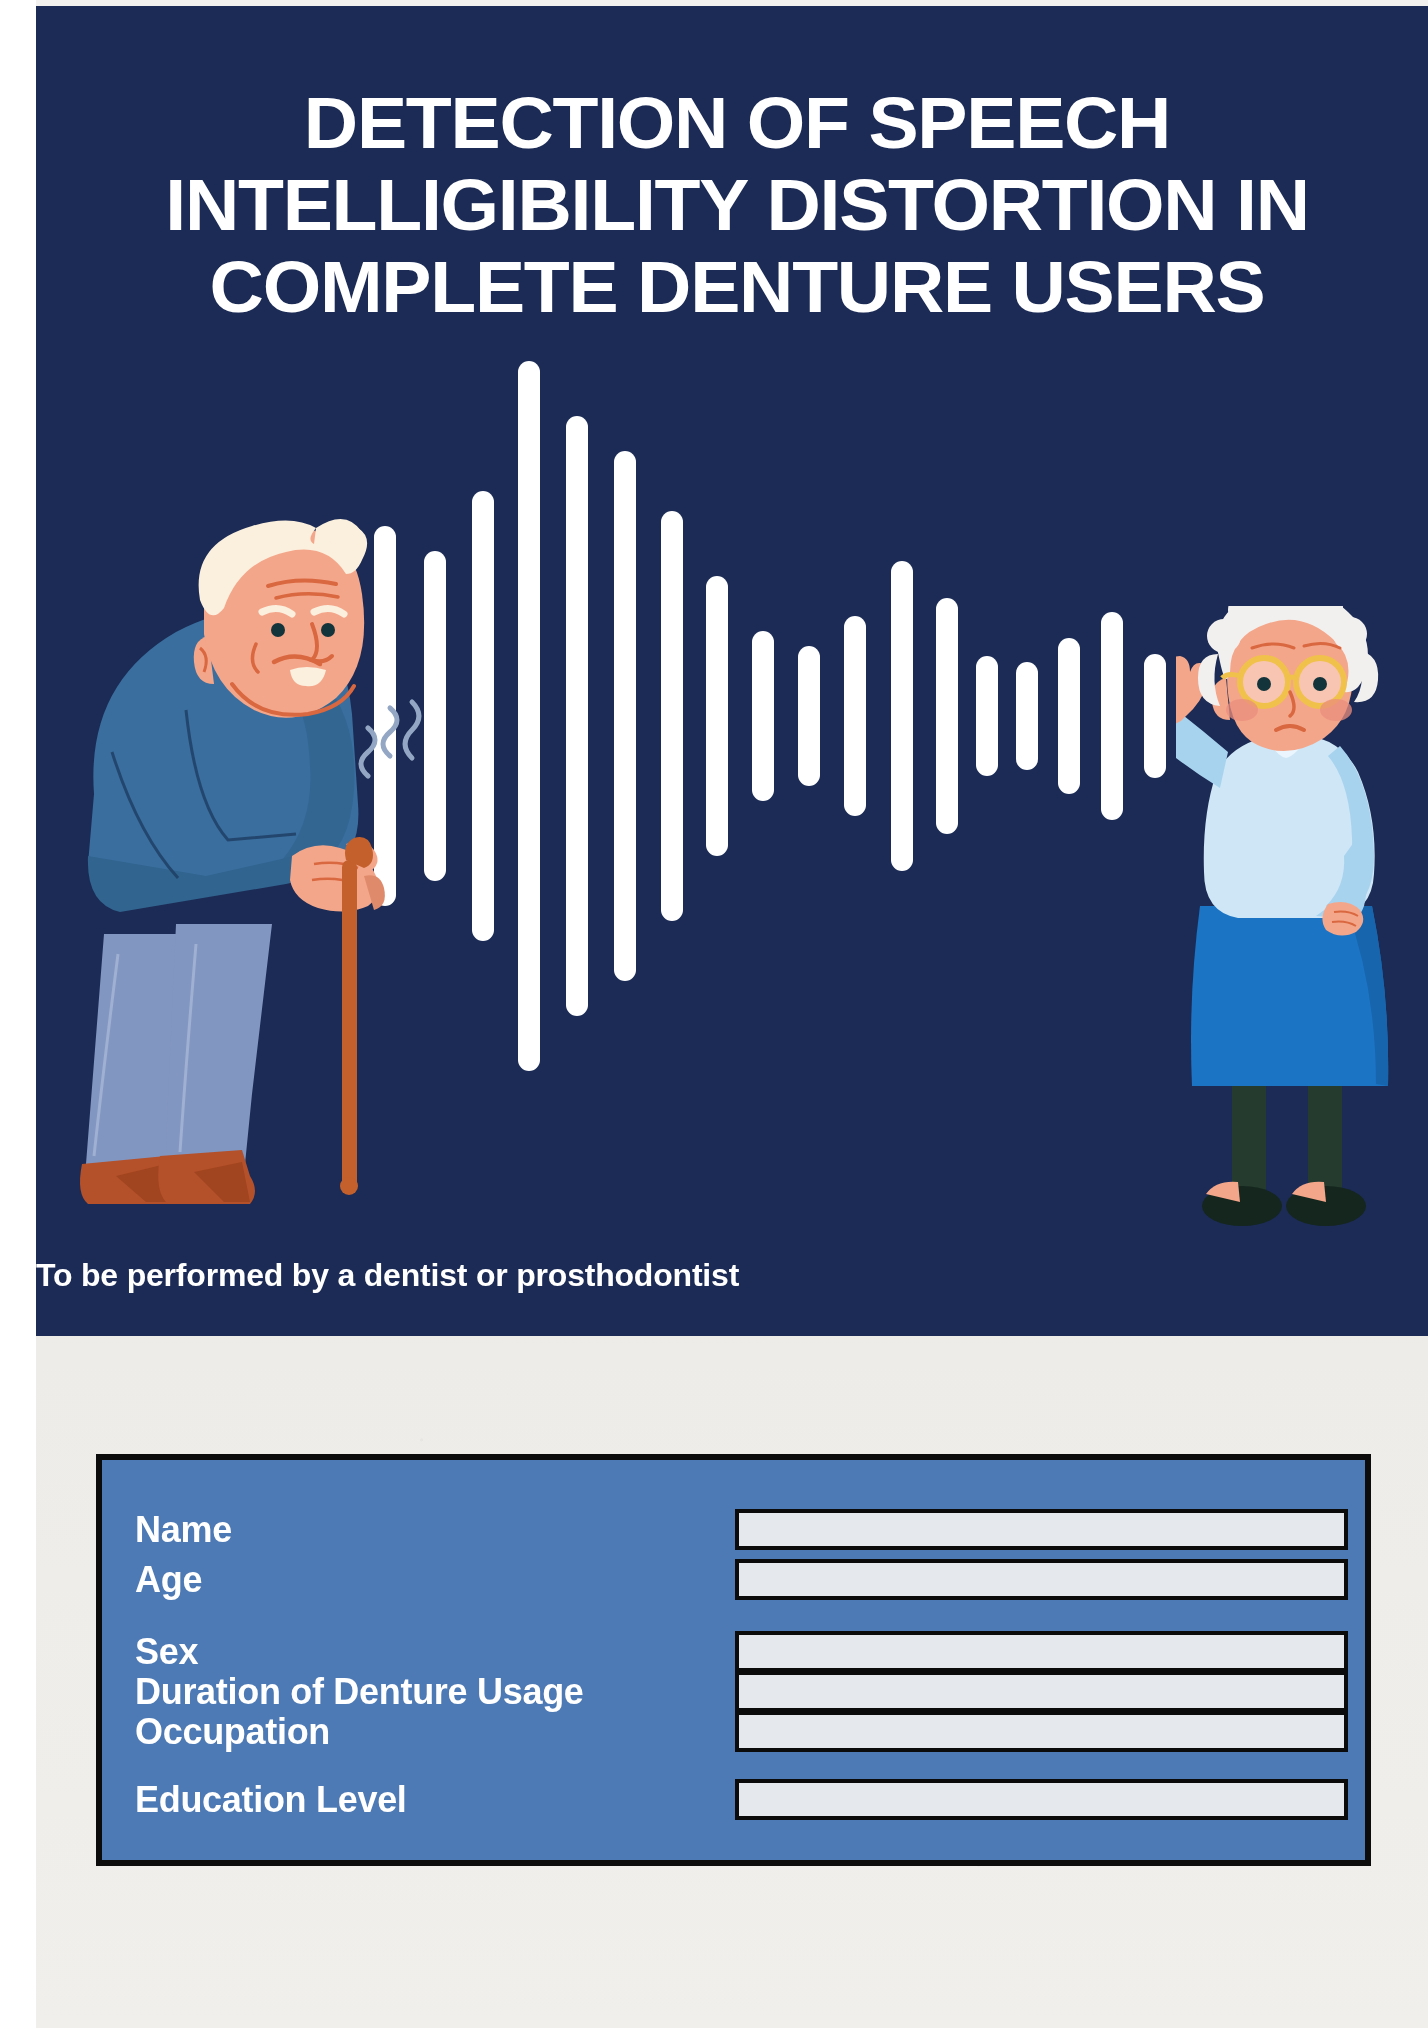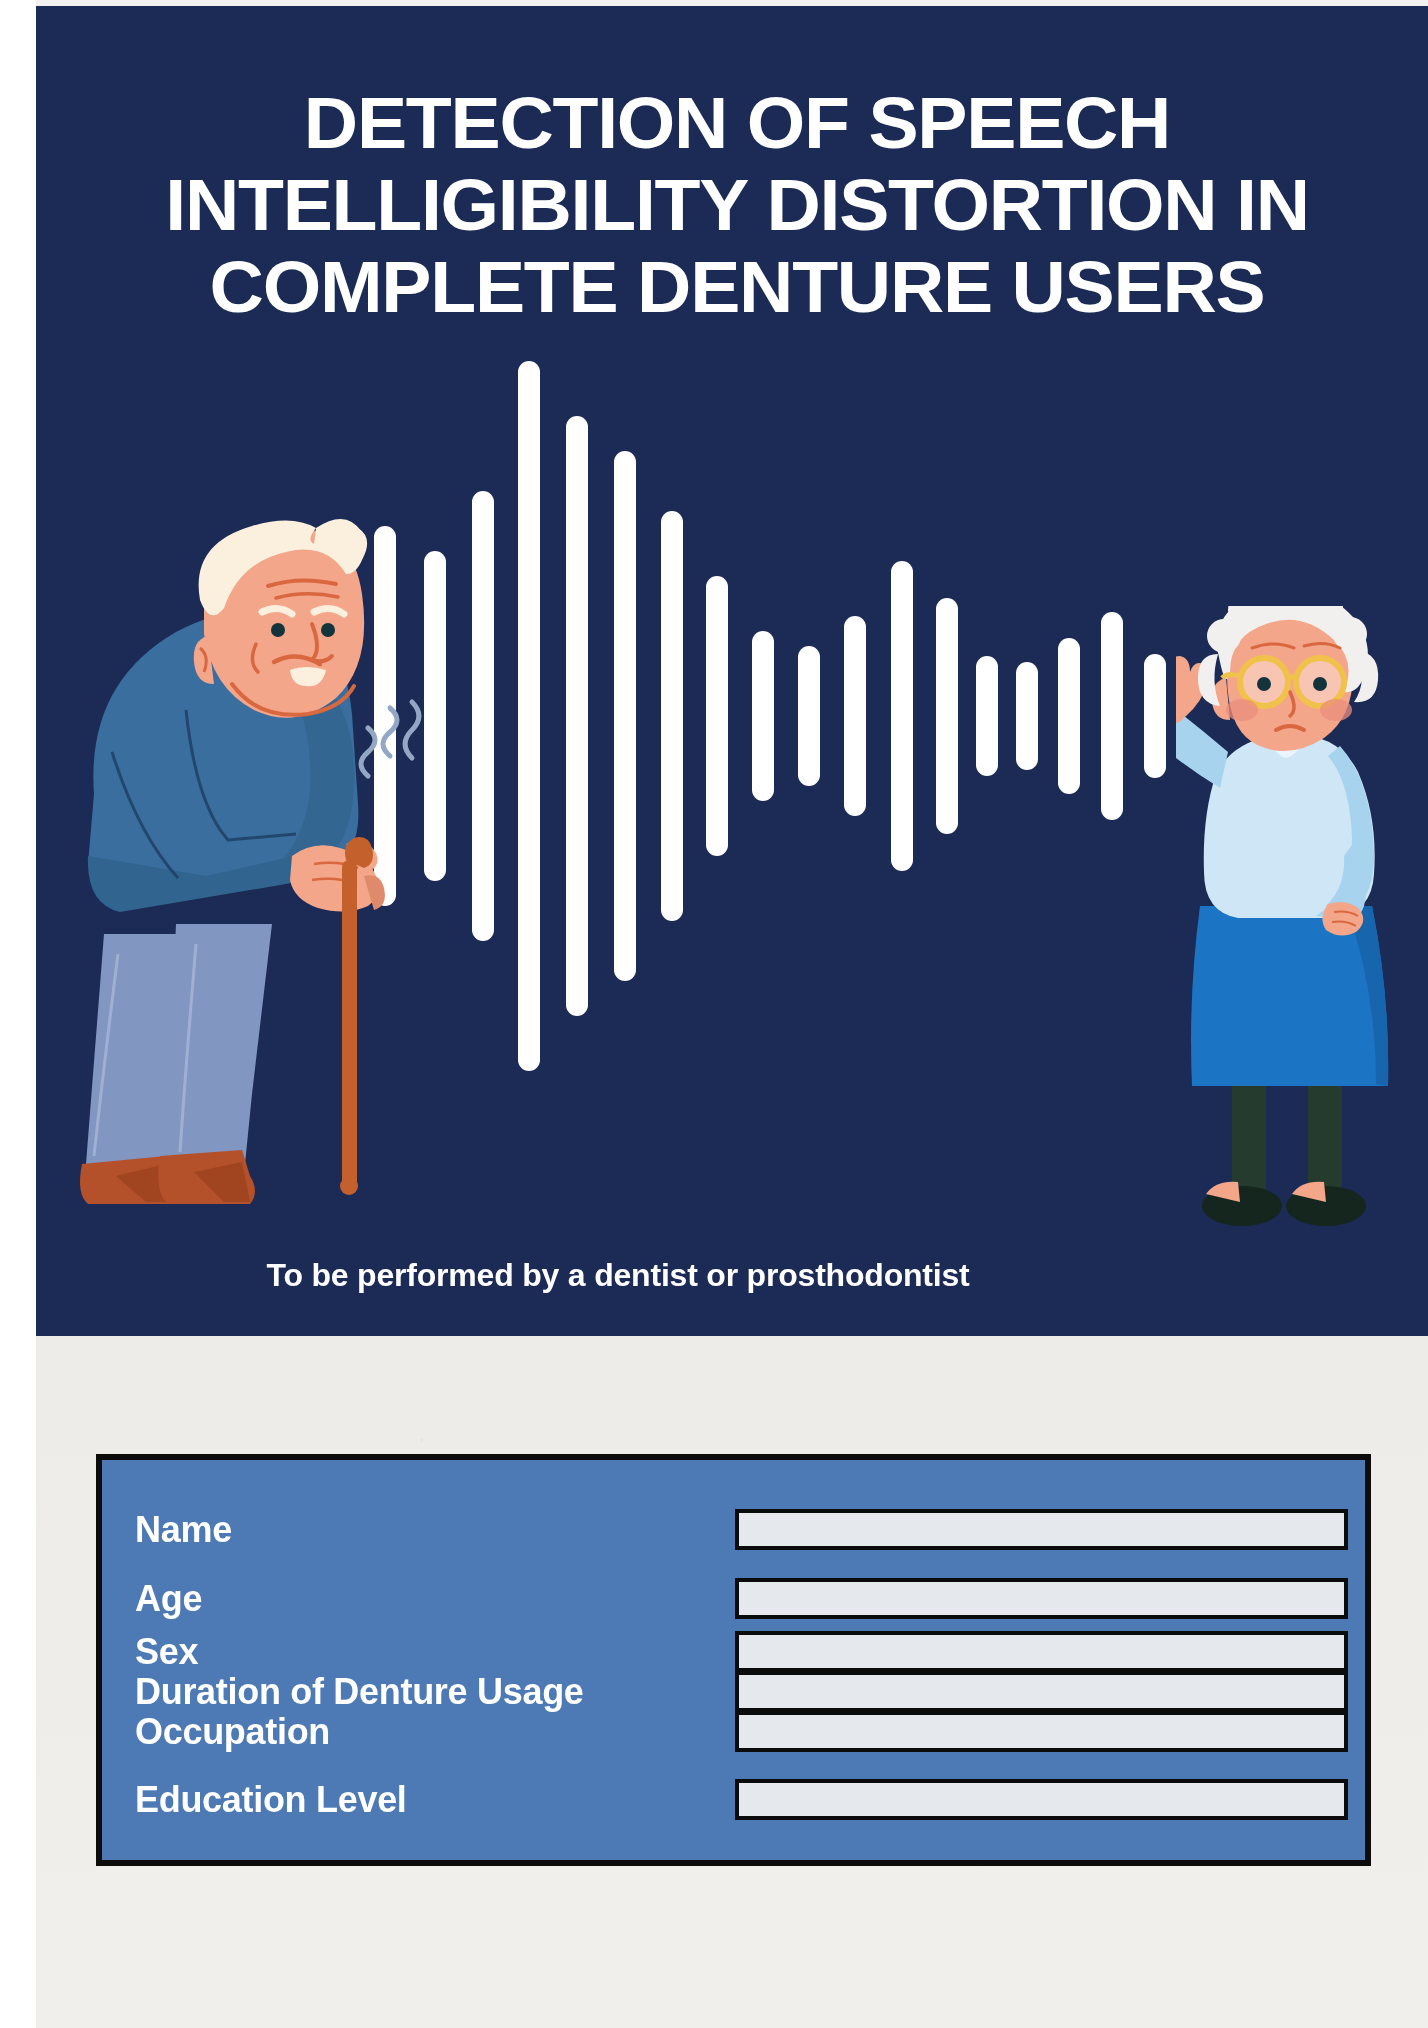--- a/index.html
+++ b/index.html
@@ -56,21 +56,20 @@
     transform: scaleX(1.03);
     transform-origin: 50% 50%;
     white-space: pre-line;
   }
 
   #subtitle {
     position: absolute;
     left: 0;
     bottom: 42px;
     width: 1164px;
-    text-align: center;
     color: #ffffff;
     font-weight: 700;
     font-size: 32px;
     letter-spacing: -0.2px;
   }
 
   
   #wave {
     position: absolute;
     left: 0;
@@ -307,21 +306,21 @@
     </svg>
 
     <div id="subtitle">To be performed by a dentist or prosthodontist</div>
   </div>
 
   <div id="form-card">
       <div class="form-row" style="top: 42px;">
     <span class="form-label">Name</span>
     <input class="form-input" type="text" style="">
   </div>
-      <div class="form-row" style="top: 111px; padding-left: 9px;">
+      <div class="form-row" style="top: 92px; padding-left: 9px;">
     <span class="form-label">Age</span>
     <input class="form-input" type="text" style="">
   </div>
       <div class="form-row" style="top: 164px; text-decoration: underline;">
     <span class="form-label">Sex</span>
     <input class="form-input" type="text" style="">
   </div>
       <div class="form-row" style="top: 204px;">
     <span class="form-label">Duration of Denture Usage</span>
     <input class="form-input" type="text" style="">

